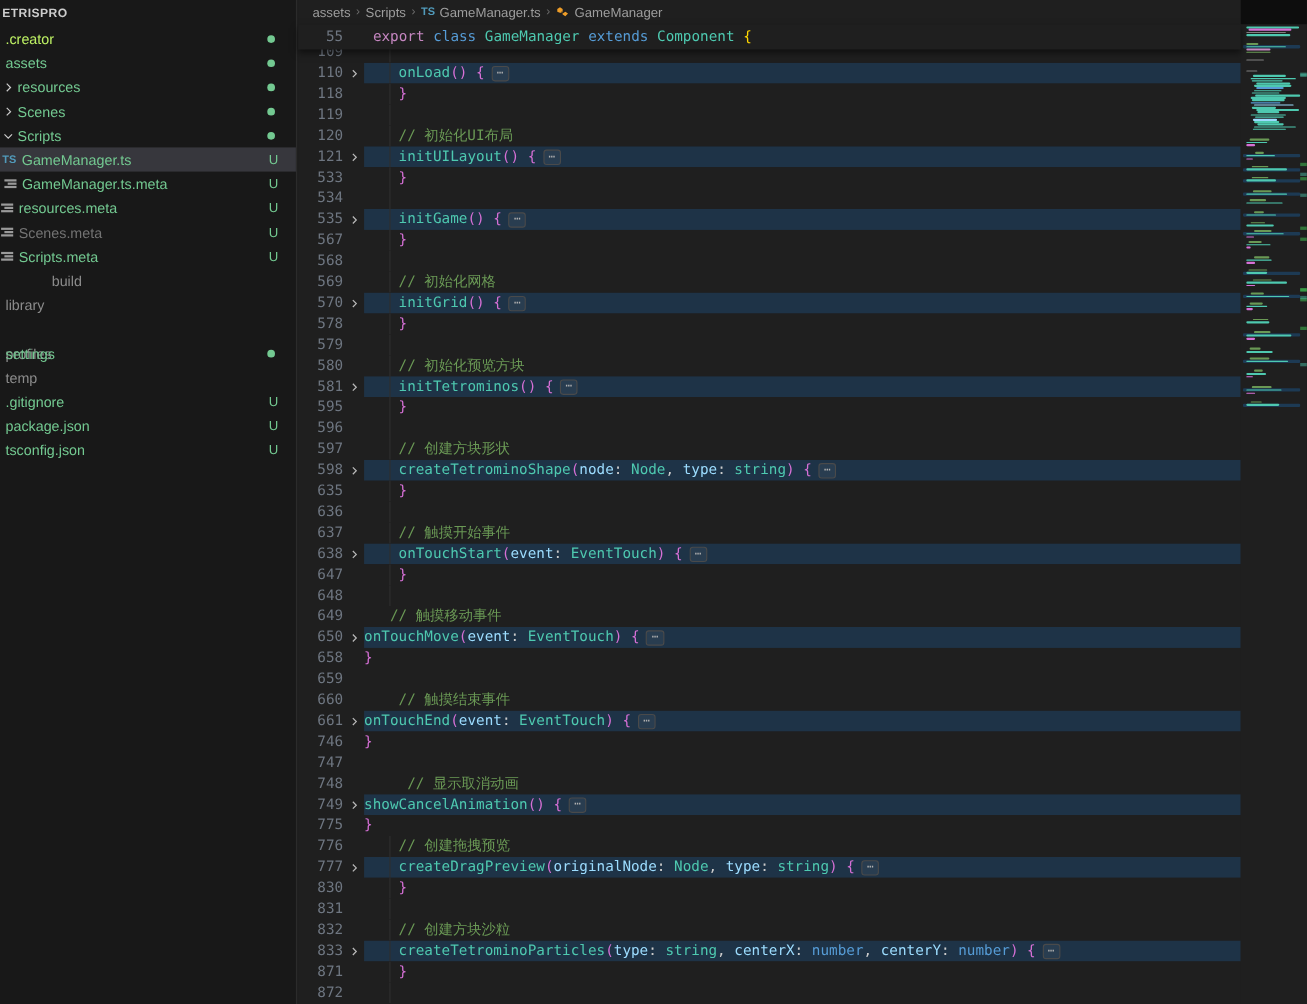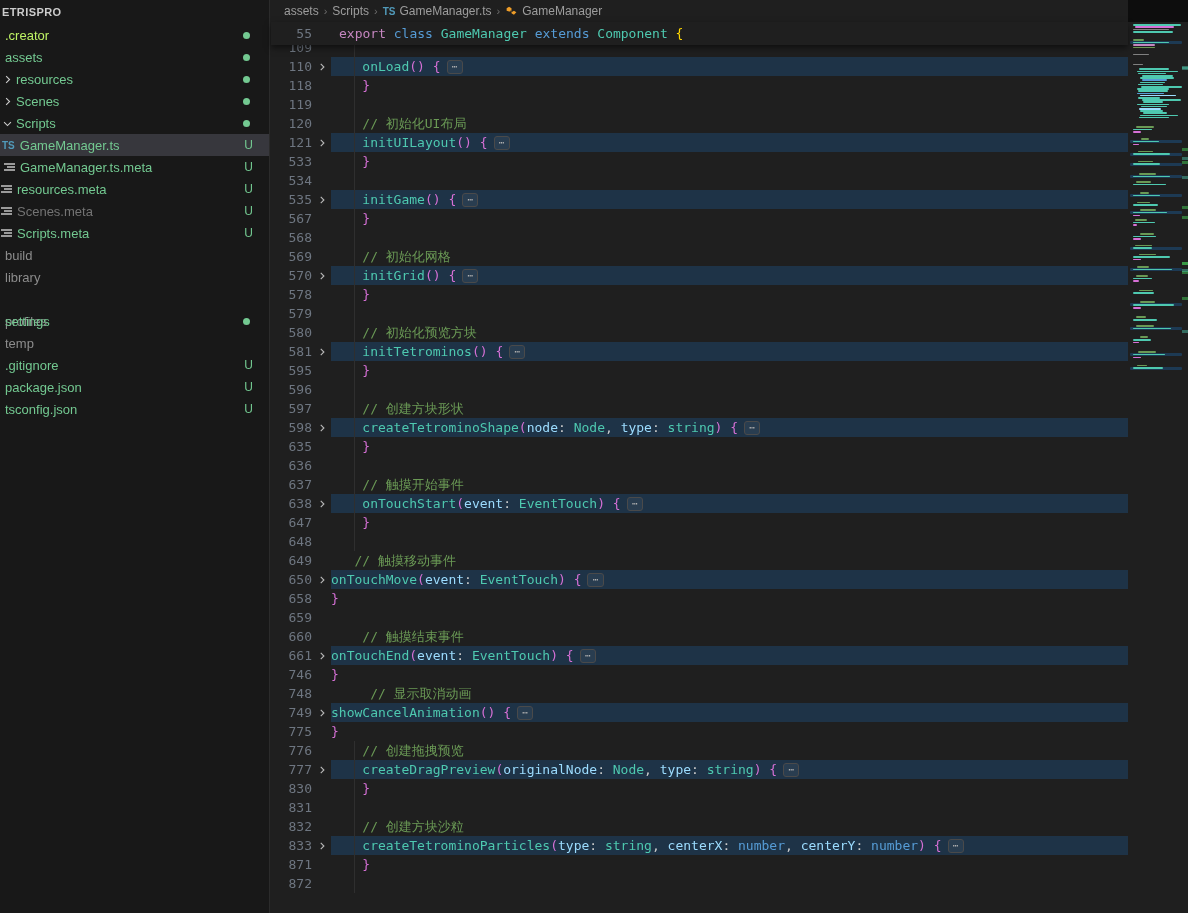--- a/index.html
+++ b/index.html
@@ -133,21 +133,21 @@
       <div class="tree-item" style="padding-left: 1px;">
         <span class="meta-ic">
           <div></div>
           <div></div>
           <div></div>
         </span>
         <span class="lbl" style="color: rgb(115, 201, 145);">Scripts.meta</span>
         <span class="git-badge">U</span>
       </div>
       <div class="tree-item" style="padding-left: 5px;">
-        <span class="lbl" style="color: rgb(140, 140, 140);">build</span>
+        <span class="lbl" style="color: rgb(140, 140, 140); margin-left: 42px;">build</span>
       </div>
       <div class="tree-item" style="padding-left: 5px;">
         <span class="lbl" style="color: rgb(140, 140, 140);">library</span>
       </div>
       <div class="tree-item" style="padding-left: 5px;">
         <span class="lbl" style="color: rgb(140, 140, 140); margin-top: 44px;">profiles</span>
       </div>
       <div class="tree-item" style="padding-left: 5px;">
         <span class="lbl" style="color: rgb(115, 201, 145);">settings</span>
         <span class="git-dot"></span>
@@ -393,20 +393,25 @@
           <svg width="10" height="10" viewBox="0 0 16 16">
             <path d="M6 3l5 5-5 5" fill="none" stroke="#b9b9b9" stroke-width="1.8"></path>
           </svg>
         </span>
         <span class="ct"><span style="color: rgb(212, 212, 212);"></span><span style="color: rgb(78, 201, 176);">onTouchEnd</span><span style="color: rgb(214, 112, 214);">(</span><span style="color: rgb(156, 220, 254);">event</span><span style="color: rgb(204, 204, 204);">: </span><span style="color: rgb(78, 201, 176);">EventTouch</span><span style="color: rgb(214, 112, 214);">)</span><span style="color: rgb(212, 212, 212);"> </span><span style="color: rgb(214, 112, 214);">{</span><span class="fold-box">⋯</span></span>
       </div>
       <div class="line">
         <span class="ln">746</span>
         <span class="foldc"></span>
         <span class="ct"><span style="color: rgb(212, 212, 212);"></span><span style="color: rgb(214, 112, 214);">}</span></span>
+      </div>
+      <div class="line">
+        <span class="ln">747</span>
+        <span class="foldc"></span>
+        <span class="ct"></span>
       </div>
       <div class="line">
         <span class="ln">748</span>
         <span class="foldc"></span>
         <span class="ct"><span style="color: rgb(212, 212, 212);">     </span><span style="color: rgb(106, 153, 85);">// 显示取消动画</span></span>
       </div>
       <div class="line folded">
         <span class="ln">749</span>
         <span class="foldc">
           <svg width="10" height="10" viewBox="0 0 16 16">

